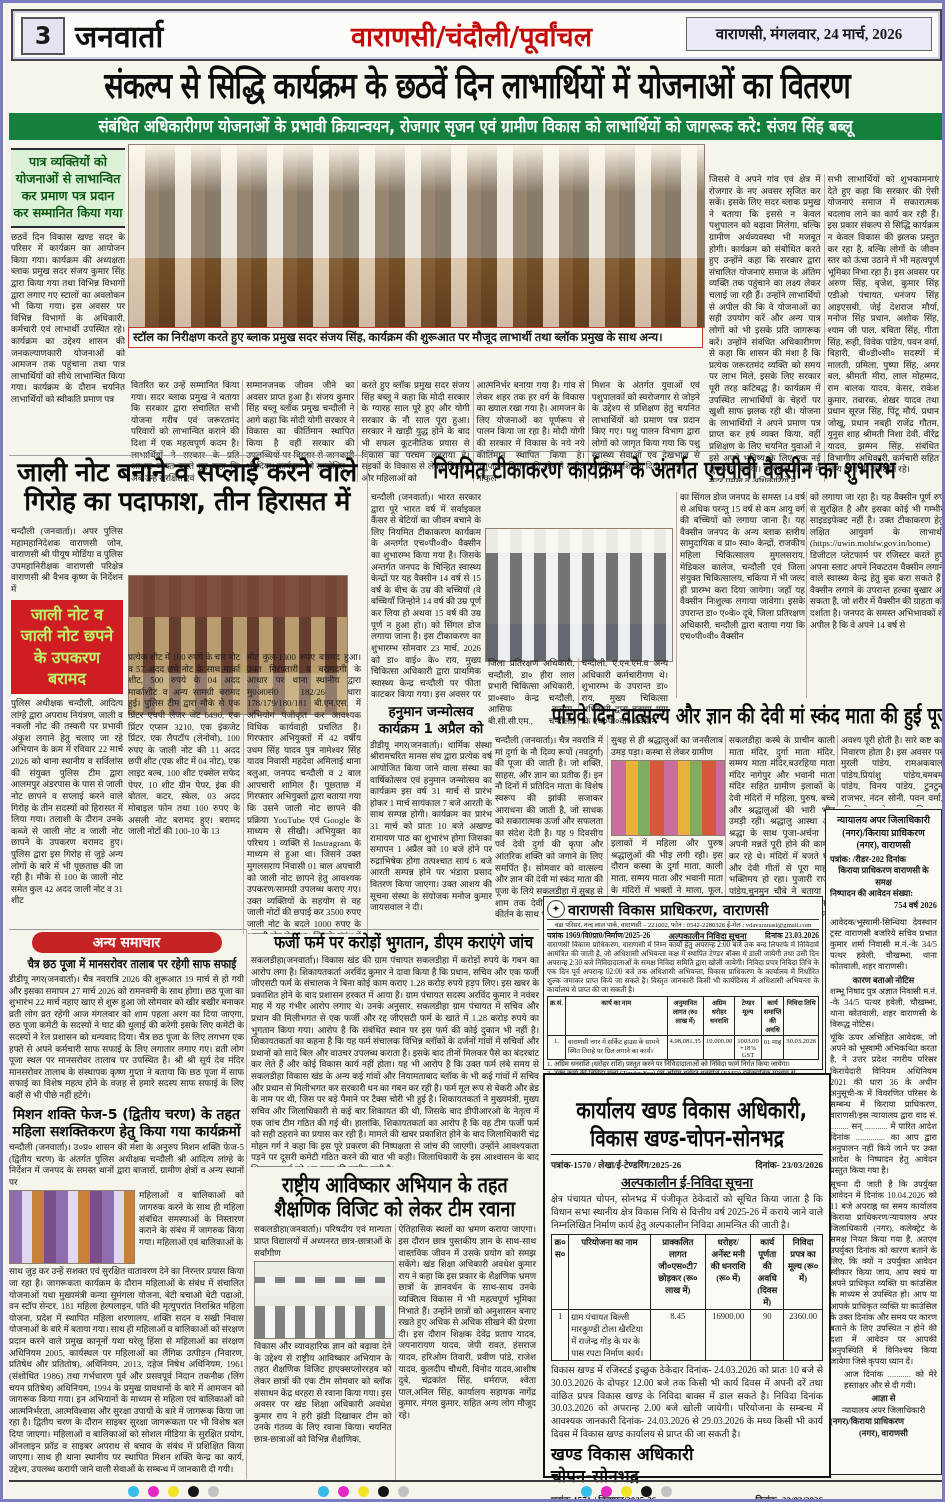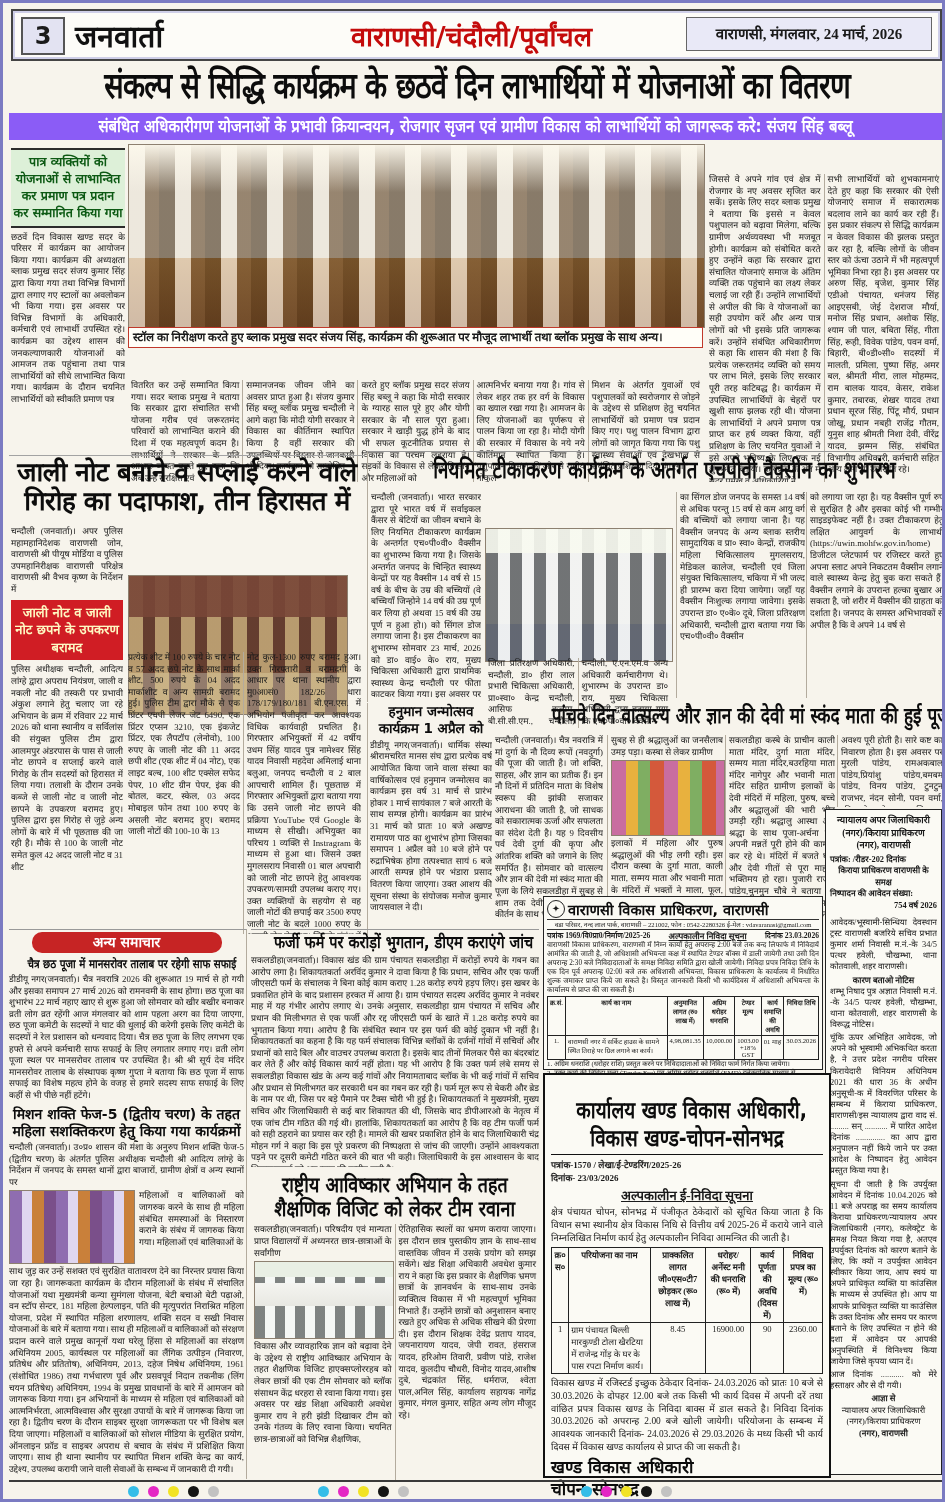--- a/index.html
+++ b/index.html
@@ -17,26 +17,26 @@
   .masthead{left:8px;top:6px;width:927px;height:48px;border:2px solid #444;background:#fdfcf8;
             box-shadow:0 0 0 2px #cfcfe8 inset;}
   .pgno{position:absolute;left:8px;top:6px;width:40px;height:34px;border:2px solid #555;background:#e3e3f2;
         font-size:24px;font-weight:bold;text-align:center;line-height:34px;font-family:"DejaVu Sans",sans-serif;}
   .paper{position:absolute;left:62px;top:4px;font-size:30px;font-weight:bold;font-family:"DejaVu Sans",sans-serif;color:#111;}
   .region{position:absolute;left:250px;right:260px;top:6px;text-align:center;font-size:27px;font-weight:bold;
           color:#c40b0b;font-family:"DejaVu Sans",sans-serif;}
   .datebox{position:absolute;right:8px;top:6px;width:244px;height:32px;background:#e9e9f7;border:1px solid #666;
            font-size:15px;font-weight:bold;text-align:center;line-height:32px;}
   .lead-hl{left:8px;top:58px;width:929px;height:50px;text-align:center;font-size:36px;letter-spacing:-1px;line-height:50px;overflow:hidden;}
-  .lead-sub{left:6px;top:110px;width:933px;height:27px;background:#8b5cf6;color:#fff;text-align:center;
+  .lead-sub{left:6px;top:110px;width:933px;height:27px;background:#15803d;color:#fff;text-align:center;
             font-size:17px;line-height:27px;overflow:hidden;}
   .greenbox{margin:4px 0;padding:4px 2px;background:#ddf0d8;border-top:2px solid #2c2c2c;border-bottom:2px solid #2c2c2c;
             color:#0d5a14;font-weight:bold;font-size:12.5px;text-align:center;line-height:1.35;
             font-family:"DejaVu Sans",sans-serif;}
-  .redbox{margin:4px 0;padding:4px 2px;background:#d01d24;color:#fef9c3;font-weight:bold;font-size:13px;text-align:center;
+  .redbox{margin:4px 0;padding:4px 2px;background:#d01d24;color:#bef264;font-weight:bold;font-size:16px;text-align:center;
           line-height:1.35;font-family:"DejaVu Sans",sans-serif;}
   .ph{position:relative;overflow:hidden;background:#c3b39a;border:1px solid #8d8070;}
   .lead-ph{background-color:#d3c5aa;background-image:
      linear-gradient(180deg,rgba(252,248,236,.95) 0,rgba(252,248,236,0) 26%),
      repeating-linear-gradient(90deg,rgba(255,255,255,.6) 0 16px,rgba(92,70,54,.5) 16px 30px,rgba(45,32,26,.45) 30px 46px),
      linear-gradient(180deg,transparent 62%,#b07a35 62%,#8a5420 100%);}
   .police-ph{background-color:#74463a;background-image:
      linear-gradient(180deg,rgba(120,70,55,.9) 0 30%,rgba(0,0,0,0) 30%),
      repeating-linear-gradient(90deg,rgba(196,170,120,.85) 0 14px,rgba(90,55,40,.6) 14px 26px),
      linear-gradient(180deg,transparent 70%,#e8e2d2 70%);}
@@ -150,24 +150,24 @@
     <div style="text-align:center;font-weight:bold;font-size:9.3px;">न्यायालय अपर जिलाधिकारी (नगर)/किराया प्राधिकरण (नगर), वाराणसी</div>
     <div style="font-weight:bold;margin-top:2px;">पत्रांक:    /रीडर-202 दिनांक</div>
     <div style="text-align:center;font-weight:bold;">किराया प्राधिकरण वाराणसी के समक्ष</div>
     <div style="font-weight:bold;">निष्पादन की आवेदन संख्या:</div>
     <div style="text-align:right;font-weight:bold;">754 वर्ष 2026</div>
     <div class="j" style="font-size:8.4px;margin-top:6px;">आवेदक/भूस्वामी-सिन्धिया देवस्थान ट्रस्ट वाराणसी बजरिये सचिव प्रभात कुमार शर्मा निवासी म.नं.-के 34/5 पत्थर हवेली, चौखम्भा, थाना कोतवाली, शहर वाराणसी।</div>
     <div style="text-align:center;font-weight:bold;margin-top:2px;">कारण बताओ नोटिस</div>
     <div class="j" style="font-size:8.4px;">शम्भू निषाद पुत्र अज्ञात निवासी म.नं. -के 34/5 पत्थर हवेली, चौखम्भा, थाना कोतवाली, शहर वाराणसी के विरूद्ध नोटिस।</div>
     <div class="j" style="font-size:8.4px;margin-top:2px;">चूंकि ऊपर अभिहित आवेदक, जो अपने को भूस्वामी अभिकथित करता है, ने उत्तर प्रदेश नगरीय परिसर किरायेदारी विनियम अधिनियम 2021 की धारा 36 के अधीन अनुसूची-क में विवरणित परिसर के सम्बन्ध में किराया प्राधिकरण, वाराणसी/इस न्यायालय द्वारा वाद सं. ......... सन् ........... में पारित आदेश दिनांक .............. का आप द्वारा अनुपालन नहीं किये जाने पर उक्त आदेश के निष्पादन हेतु आवेदन प्रस्तुत किया गया है।</div>
     <div class="j" style="font-size:8.4px;margin-top:2px;">सूचना दी जाती है कि उपर्युक्त आवेदन में दिनांक 10.04.2026 को 11 बजे अपराह्न का समय कार्यालय किराया प्राधिकरण/न्यायालय अपर जिलाधिकारी (नगर), कलेक्ट्रेट के समक्ष नियत किया गया है, अतएव उपर्युक्त दिनांक को कारण बताने के लिए, कि क्यों न उपर्युक्त आवेदन स्वीकार किया जाय, आप स्वयं या अपने प्राधिकृत व्यक्ति या कांउसिल के माध्यम से उपस्थित हो। आप या आपके प्राधिकृत व्यक्ति या काउंसिल के उक्त दिनांक और समय पर कारण बताने के लिए उपस्थित न होने की दशा में आवेदन पर आपकी अनुपस्थिति में विनिश्चय किया जायेगा जिसे कृपया ध्यान दें।</div>
-    <div class="j" style="font-size:8.4px;margin-top:2px;">आज दिनांक ........... को मेरे हस्ताक्षर और से दी गयी।</div>
+    <div class="j" style="font-size:8.4px;margin-top:2px;padding-left:14px;">आज दिनांक ........... को मेरे हस्ताक्षर और से दी गयी।</div>
     <div style="text-align:center;font-weight:bold;margin-top:2px;">आज्ञा से</div>
     <div style="text-align:center;font-weight:normal;">न्यायालय अपर जिलाधिकारी</div>
-    <div style="text-align:center;font-weight:normal;">(नगर)/किराया प्राधिकरण</div>
+    <div style="font-weight:bold;">(नगर)/किराया प्राधिकरण</div>
     <div style="text-align:center;font-weight:bold;">(नगर), वाराणसी</div>
   </div>
 
   <div class="abs" style="left:6px;top:926px;width:238px;height:550px;border-top:1px solid #999;border-right:1px solid #b3ab9d;padding-right:2px;box-sizing:border-box;">
     <div class="pill" style="width:190px;height:21px;line-height:21px;font-size:14px;margin:2px auto;">अन्य समाचार</div>
     <div class="hd" style="font-size:12px;text-align:center;white-space:nowrap;overflow:hidden;"><span class="sq" style="transform:scaleX(.85)">चैत्र छठ पूजा में मानसरोवर तालाब पर रहेगी साफ सफाई</span></div>
     <div class="j" style="height:128px;margin-top:2px;">डीडीयू नगर(जनवार्ता)। चैत्र नवरात्रि 2026 की शुरूआत 19 मार्च से हो गयी और इसका समापन 27 मार्च 2026 को रामनवमी के साथ होगा। छठ पूजा का शुभारंभ 22 मार्च नहाए खाए से शुरू हुआ जो सोमवार को खीर बखीर बनाकर व्रती लोग व्रत रहेंगी आज मंगलवार को शाम पहला अरग का दिया जाएगा, छठ पूजा कमेटी के सदस्यों ने घाट की धुलाई की करेगी इसके लिए कमेटी के सदस्यों ने रेल प्रशासन को धन्यवाद दिया। चैत्र छठ पूजा के लिए लगभग एक हफ्ते से अपने कर्मचारी साफ सफाई के लिए लगातार लगाए गए। व्रती लोग पूजा स्थल पर मानसरोवर तालाब पर उपस्थित है। श्री श्री सूर्य देव मंदिर मानसरोवर तालाब के संस्थापक कृष्ण गुप्ता ने बताया कि छठ पूजा में साफ सफाई का विशेष महत्व होने के वजह से हमारे सदस्य साफ सफाई के लिए कहीं से भी पीछे नहीं हटेंगे।</div>
     <div class="hd" style="font-size:14px;text-align:center;line-height:1.2;margin-top:4px;height:36px;overflow:hidden;">मिशन शक्ति फेज-5 (द्वितीय चरण) के तहत महिला सशक्तिकरण हेतु किया गया कार्यक्रमों का आयोजन</div>
     <div class="j">चन्दौली (जनवार्ता)। उ०प्र० शासन की मंशा के अनुरुप मिशन शक्ति फेज-5 (द्वितीय चरण) के अंतर्गत पुलिस अधीक्षक चन्दौली श्री आदित्य लांग्हे के निर्देशन में जनपद के समस्त थानों द्वारा बाजारों, ग्रामीण क्षेत्रों व अन्य स्थानों पर</div>
     <div style="overflow:hidden;margin-top:2px;">
@@ -233,21 +233,21 @@
       <div>2.&nbsp;<span>उक्त कार्य की निविदा मूल्य (Tender Fee) एवं अग्रिम धरोहर धनराशि (EMD) इलेक्ट्रानिक माध्यम से (आर0टी0जी0एस0/नेफ्ट) एच0डी0एफ0सी0 बैंक, रथयात्रा वाराणसी स्थित प्राधिकरण के खाता संख्या- 50100357753860 (IFS Code No. HDFC0000220) में जमा कर पावती रसीद प्रस्तुत किये जाने के उपरान्त ही निविदादाताओं को निविदा फार्म निर्गत किया जायेगा।</span></div>
       <div>3.&nbsp;<span>निविदा सूचना में कोई त्रुटि होने की दशा में निविदा समिति द्वारा लिया गया निर्णय मान्य होगा।</span>&nbsp;&nbsp;<b>अधिशासी अभियन्ता</b></div>
     </div>
   </div>
 
   <div class="abs" style="left:540px;top:1070px;width:288px;height:405px;border:2.5px solid #111;background:#fbfaf4;box-sizing:border-box;padding:2px 6px;">
     <div class="hd" style="font-size:23px;text-align:center;line-height:1.2;border-bottom:1.5px solid #111;padding-bottom:2px;margin-top:20px;">
       <span class="sq" style="transform:scaleX(.82)">कार्यालय खण्ड विकास अधिकारी,</span><br>
       <span class="sq" style="transform:scaleX(.82)">विकास खण्ड-चोपन-सोनभद्र</span>
     </div>
-    <div style="display:flex;justify-content:space-between;font-size:9px;font-weight:bold;margin-top:3px;flex-direction:column;">
+    <div style="display:flex;justify-content:space-between;font-size:9px;font-weight:bold;margin-top:3px;">
       <span>पत्रांक-1570 / लेखा/ई-टेण्डरिंग/2025-26</span>
       <span>दिनांक- 23/03/2026</span>
     </div>
     <div class="notice-title" style="font-size:13px;text-decoration:underline;margin:2px 0;">अल्पकालीन ई-निविदा सूचना</div>
     <div class="j" style="font-size:9.4px;line-height:1.35;">क्षेत्र पंचायत चोपन, सोनभद्र में पंजीकृत ठेकेदारों को सूचित किया जाता है कि विधान सभा स्थानीय क्षेत्र विकास निधि से वित्तीय वर्ष 2025-26 में कराये जाने वाले निम्नलिखित निर्माण कार्य हेतु अल्पकालीन निविदा आमन्त्रित की जाती है।</div>
     <table class="tnd" style="font-size:8.6px;margin-top:3px;">
       <tbody>
           <tr>
         <th>क्र० स०</th>
         <th style="width:30%;">परियोजना का नाम</th>

